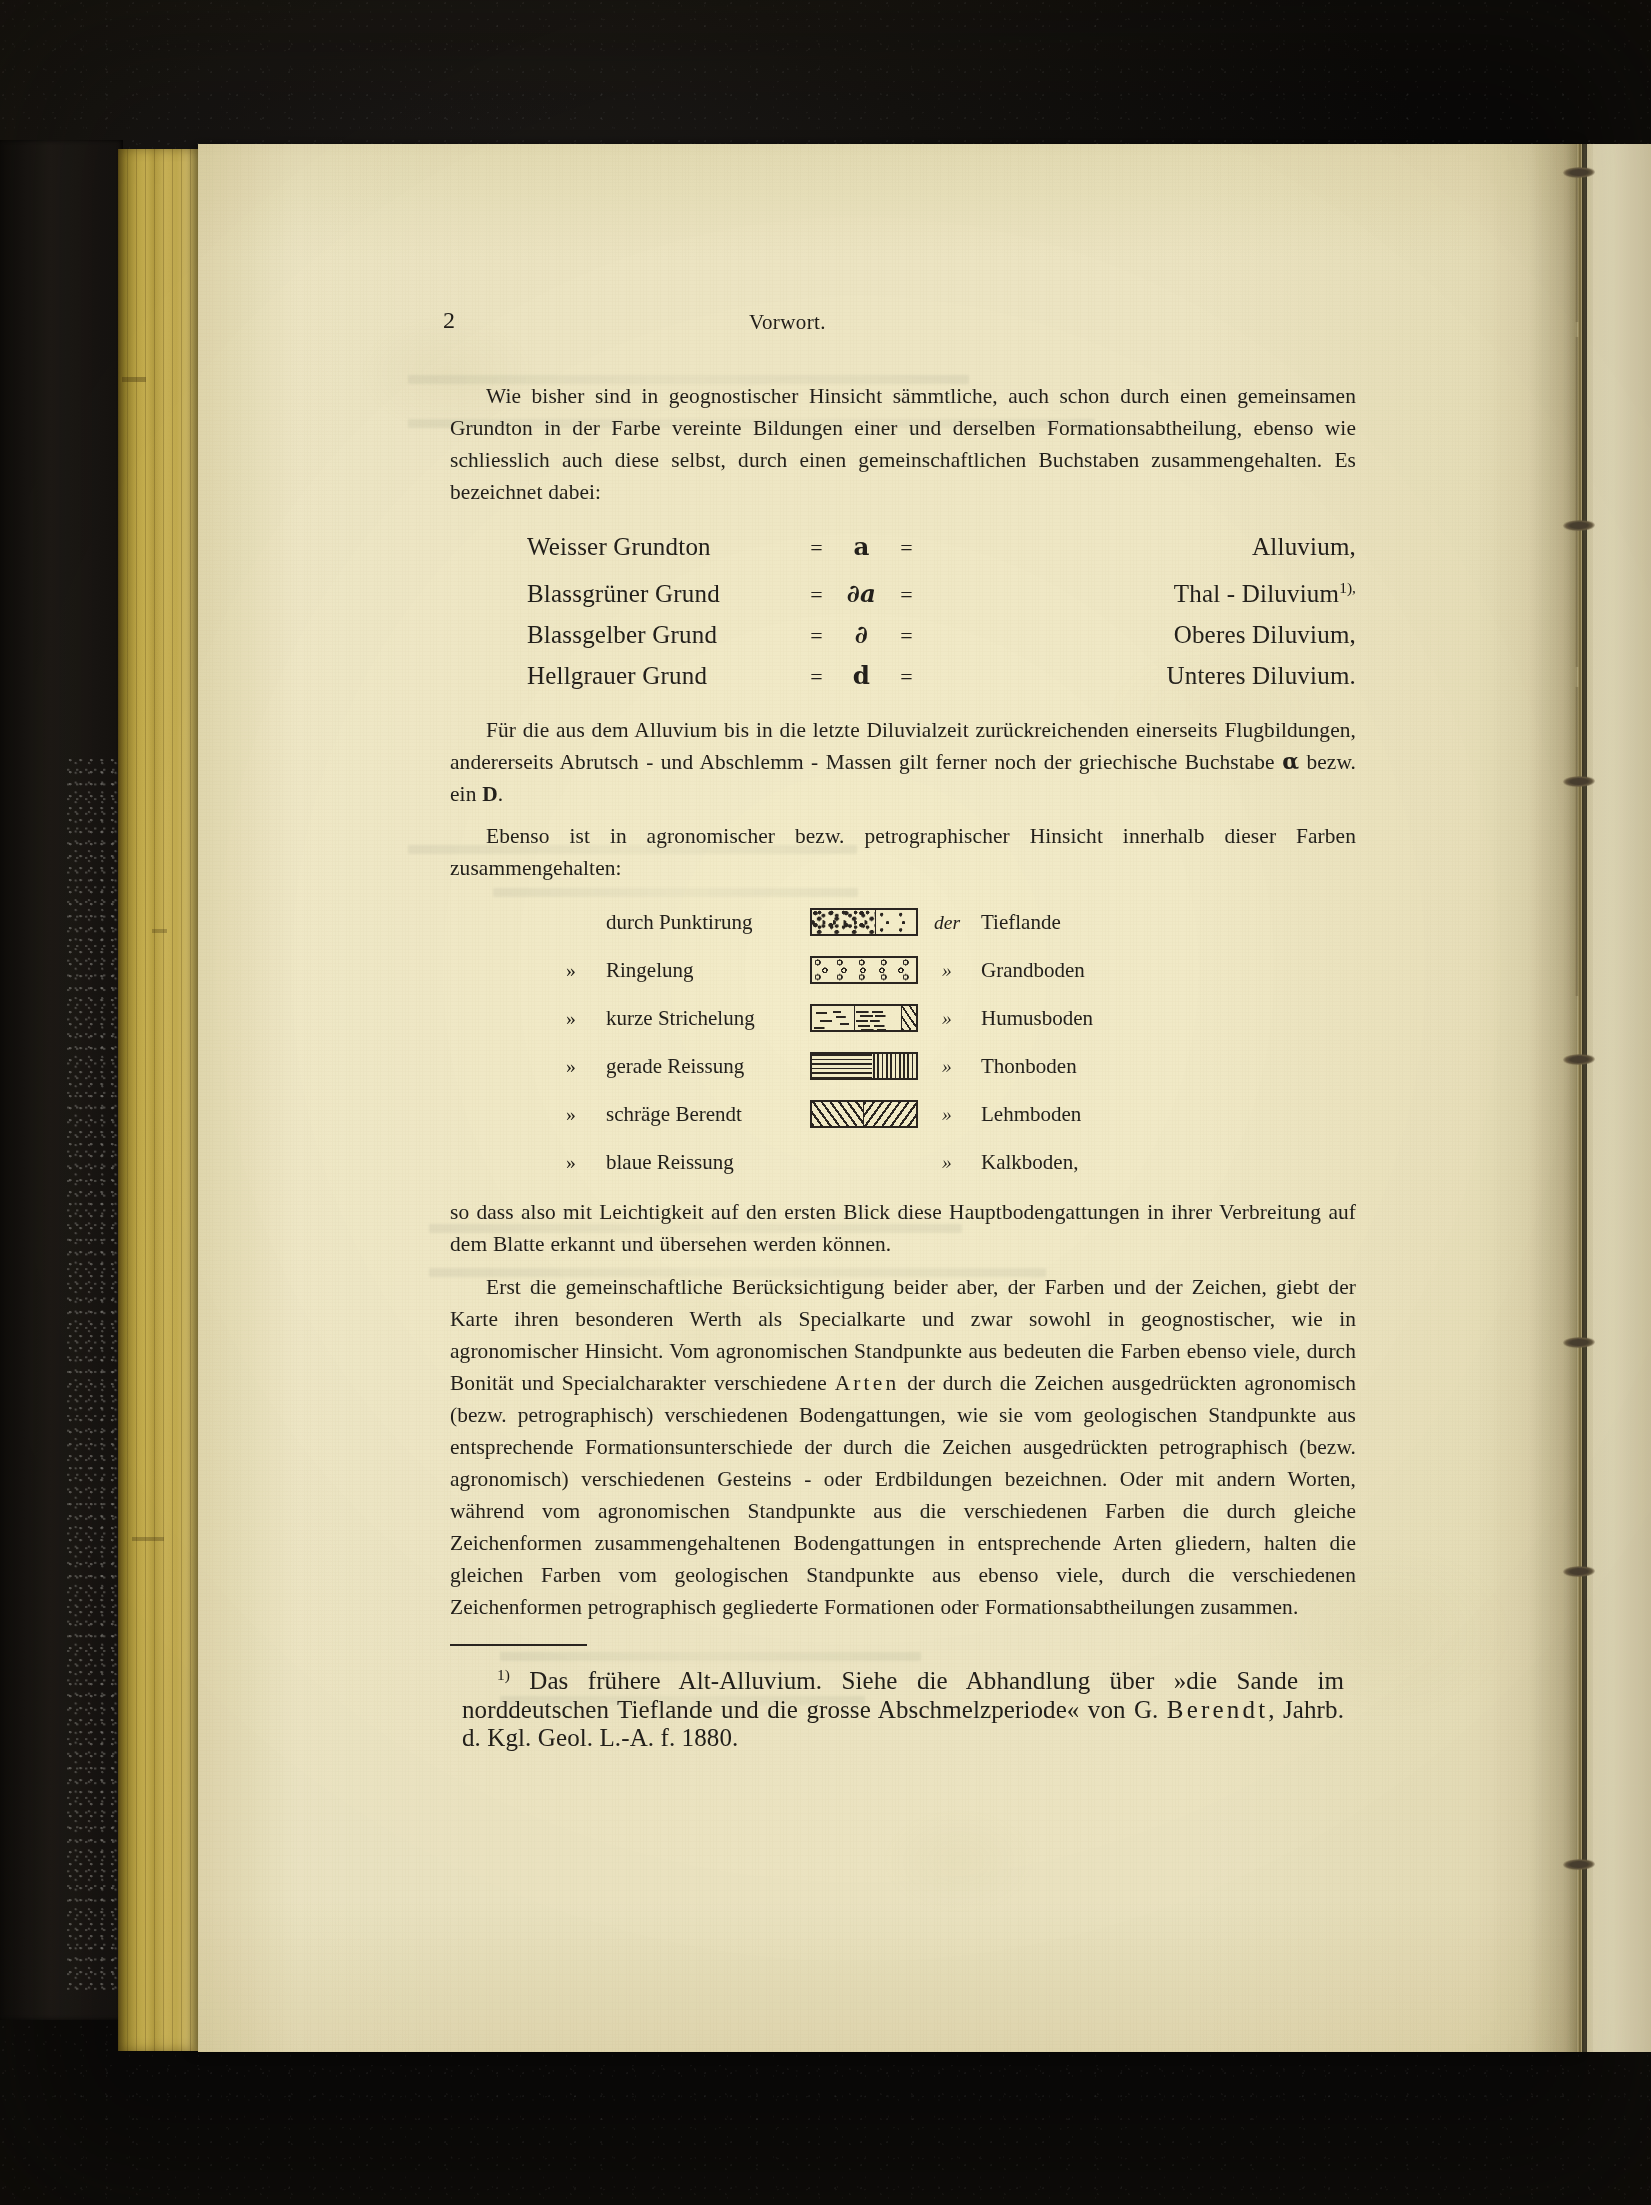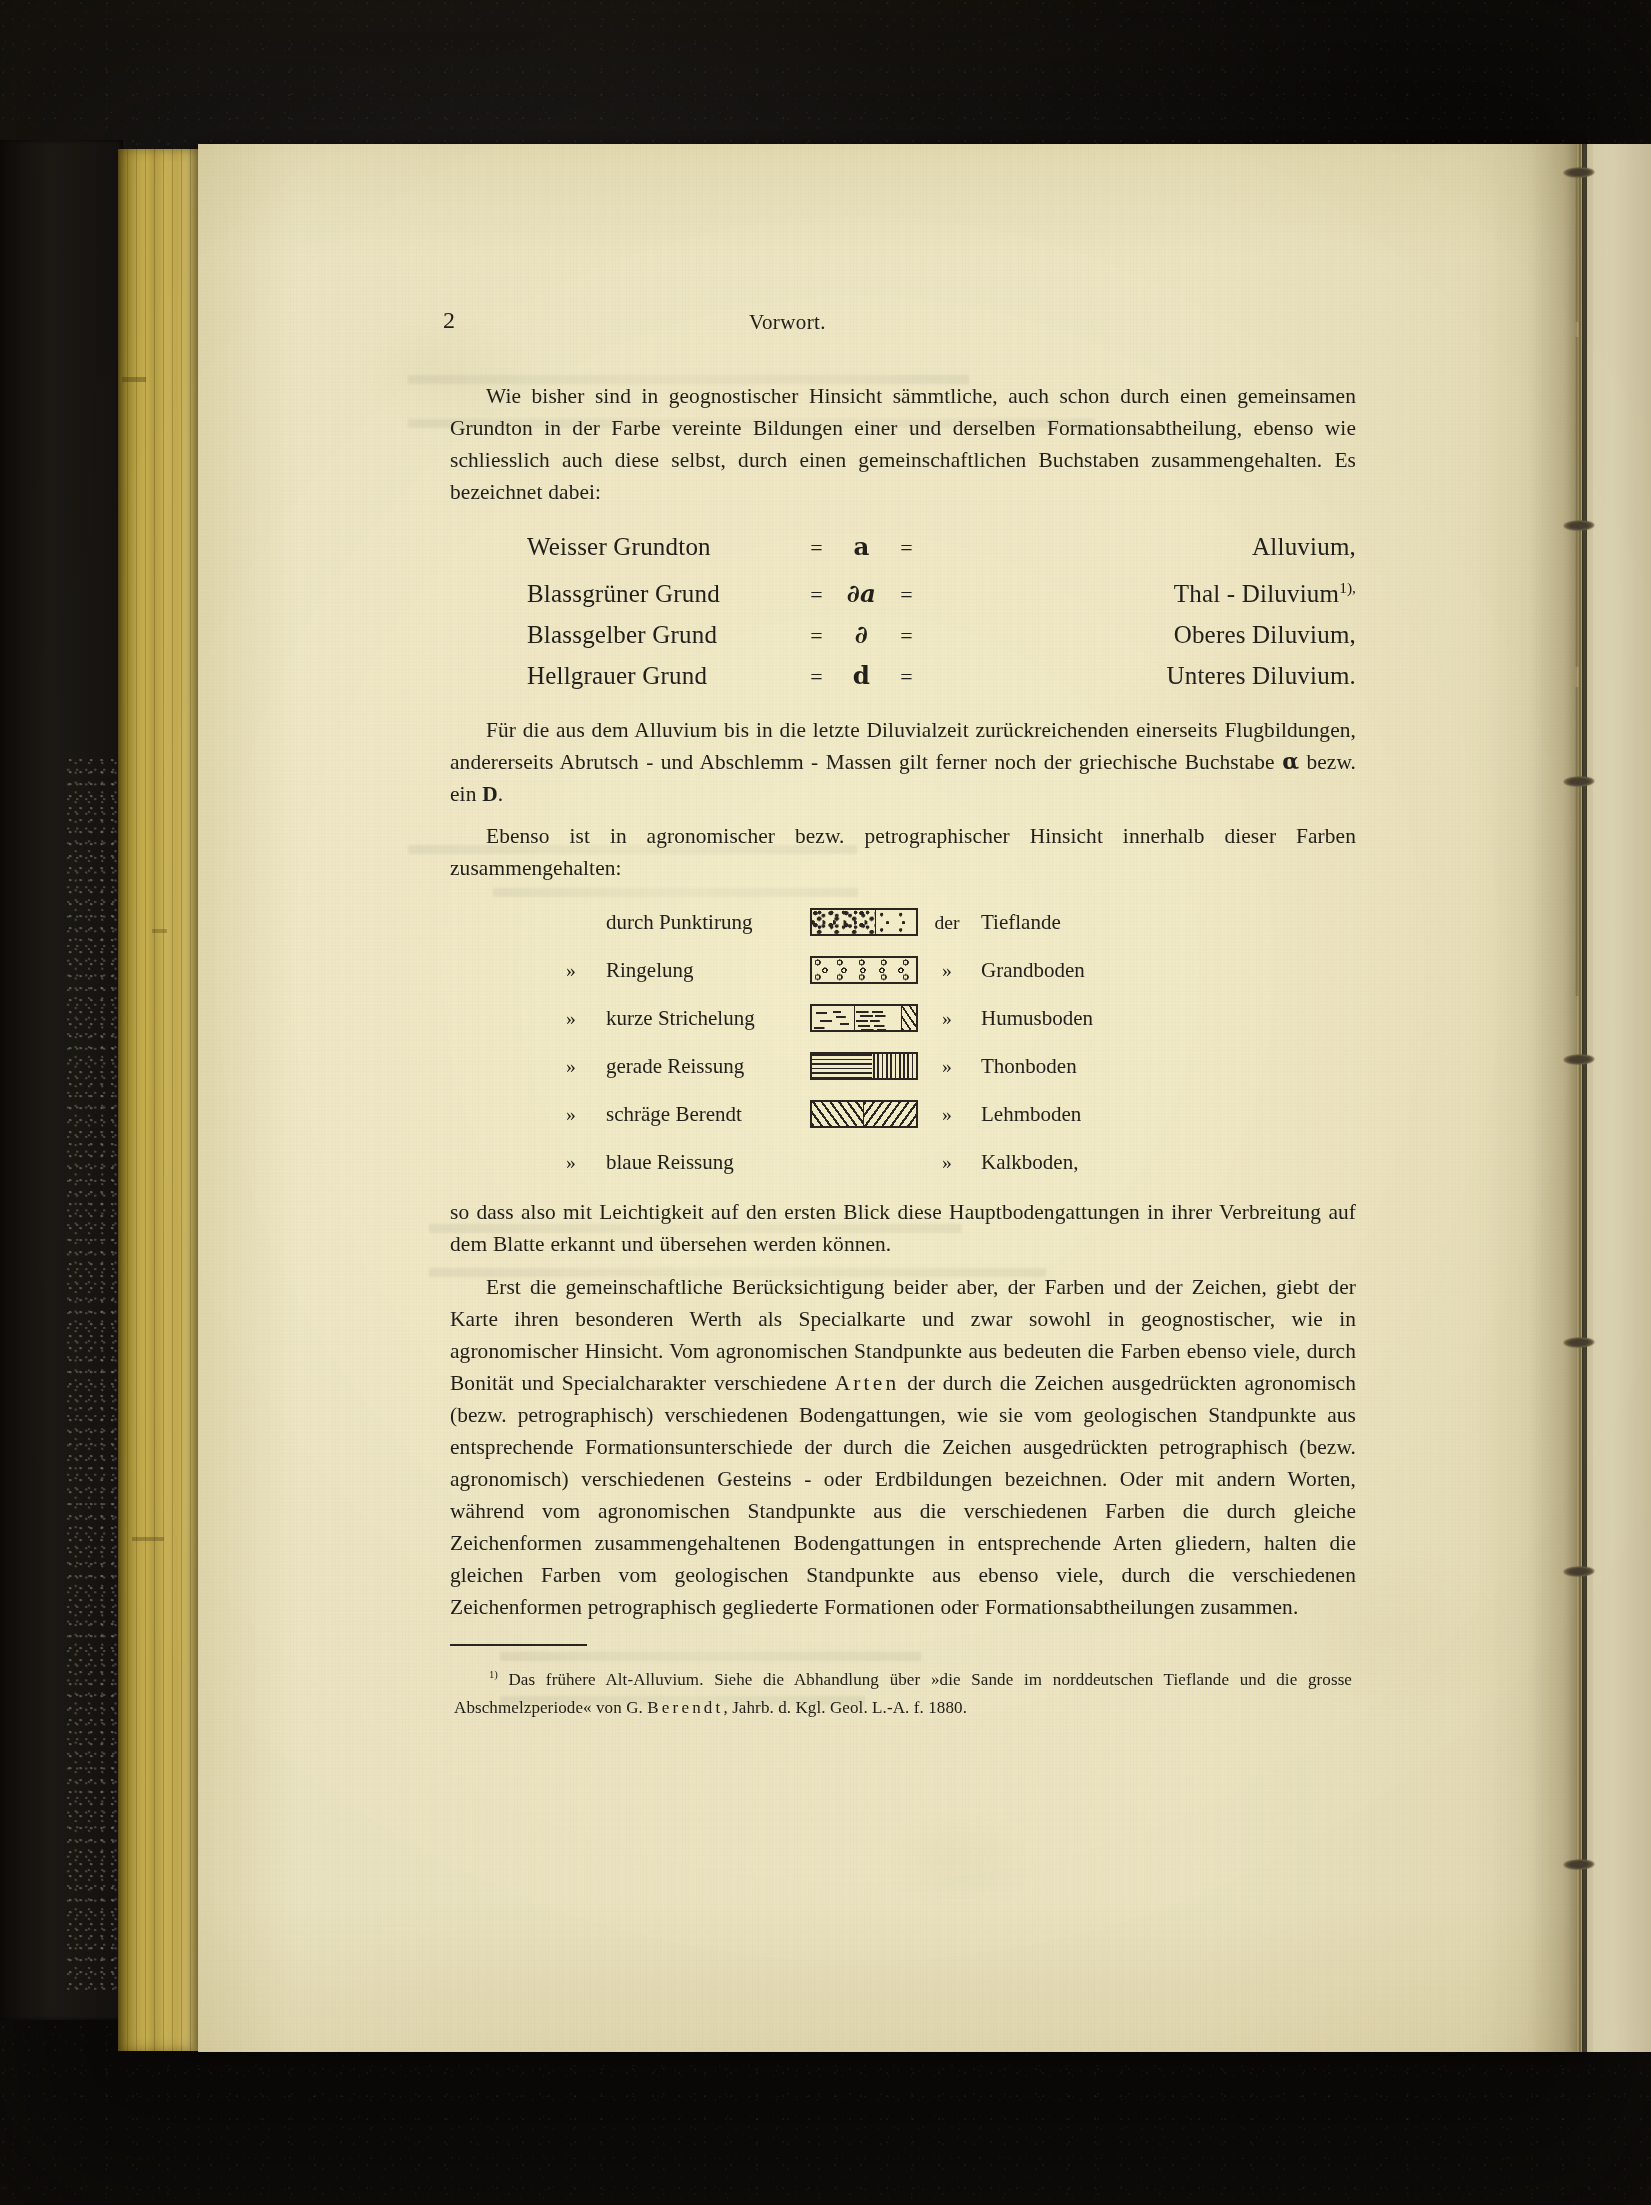--- a/index.html
+++ b/index.html
@@ -221,21 +221,21 @@
     grid-template-columns:34px 208px 135px 32px auto;
     align-items:center;
     column-gap:0;
     font-size:21px;
     line-height:31px;
     padding-left:104px;
   }
   .legrow .guil{text-align:center;font-size:19.6px;}
   .legrow .lbl-left{text-align:left;padding-left:18px;white-space:nowrap;}
   .legrow .swatch-cell{display:flex;justify-content:center;align-items:center;height:32px;}
-  .legrow .guil2{text-align:center;font-size:19.6px;}
+  .legrow .guil2{text-align:center;font-size:19.6px;font-style:italic;}
   .legrow .lbl-right{text-align:left;padding-left:18px;white-space:nowrap;}
 
   .sw{
     position:relative;width:108px;height:28px;
     border:2.1px solid #2a2520;
     background:#f2ebc8;
     box-sizing:border-box;
     overflow:hidden;
   }
   .sw .half{position:absolute;top:0;bottom:0;overflow:hidden;}
@@ -324,22 +324,22 @@
     background-image:repeating-linear-gradient(126deg,#2a2520 0 2.1px, transparent 2.1px 7px);
   }
 
   
   .fn-rule{
     width:137px;height:0;
     border-top:2.8px solid #2a2520;
     margin:21px 0 15.4px 0;
   }
   p.footnote{
-    margin:4px;
-    font-size:17px;
+    margin:12px;
+    font-size:25px;
     line-height:28px;
     text-align:justify;
     letter-spacing:0.1px;
   }
   p.footnote.first{text-indent:35px;}
 
   
   .inkveil{
     position:absolute;inset:0;pointer-events:none;
     background:

